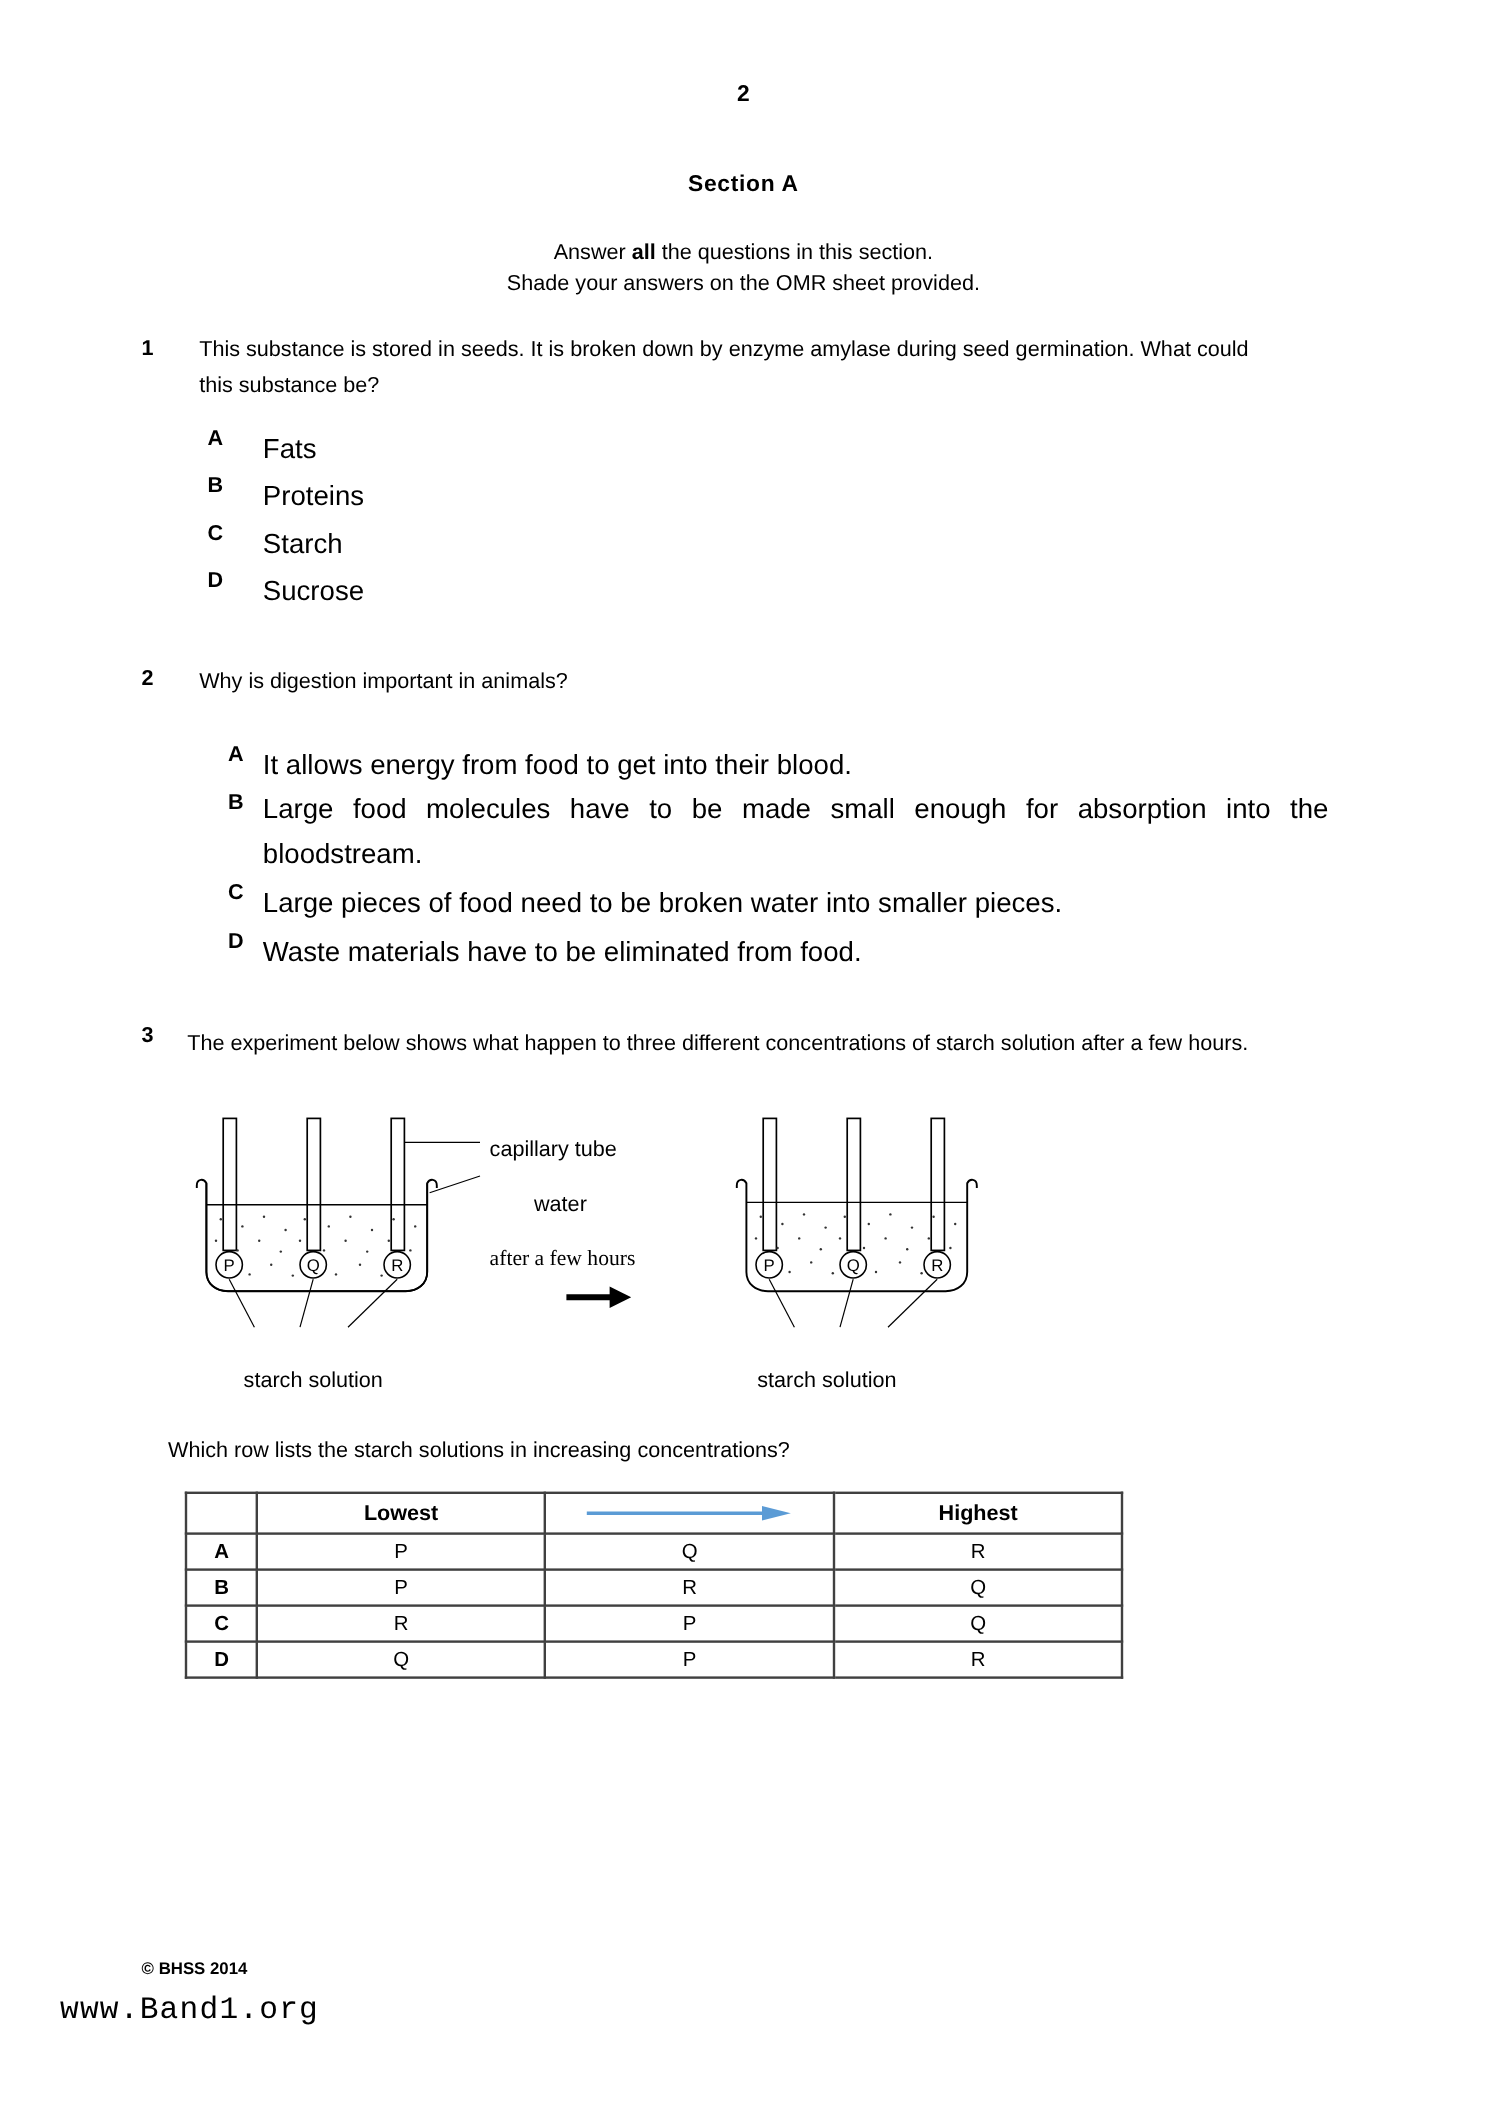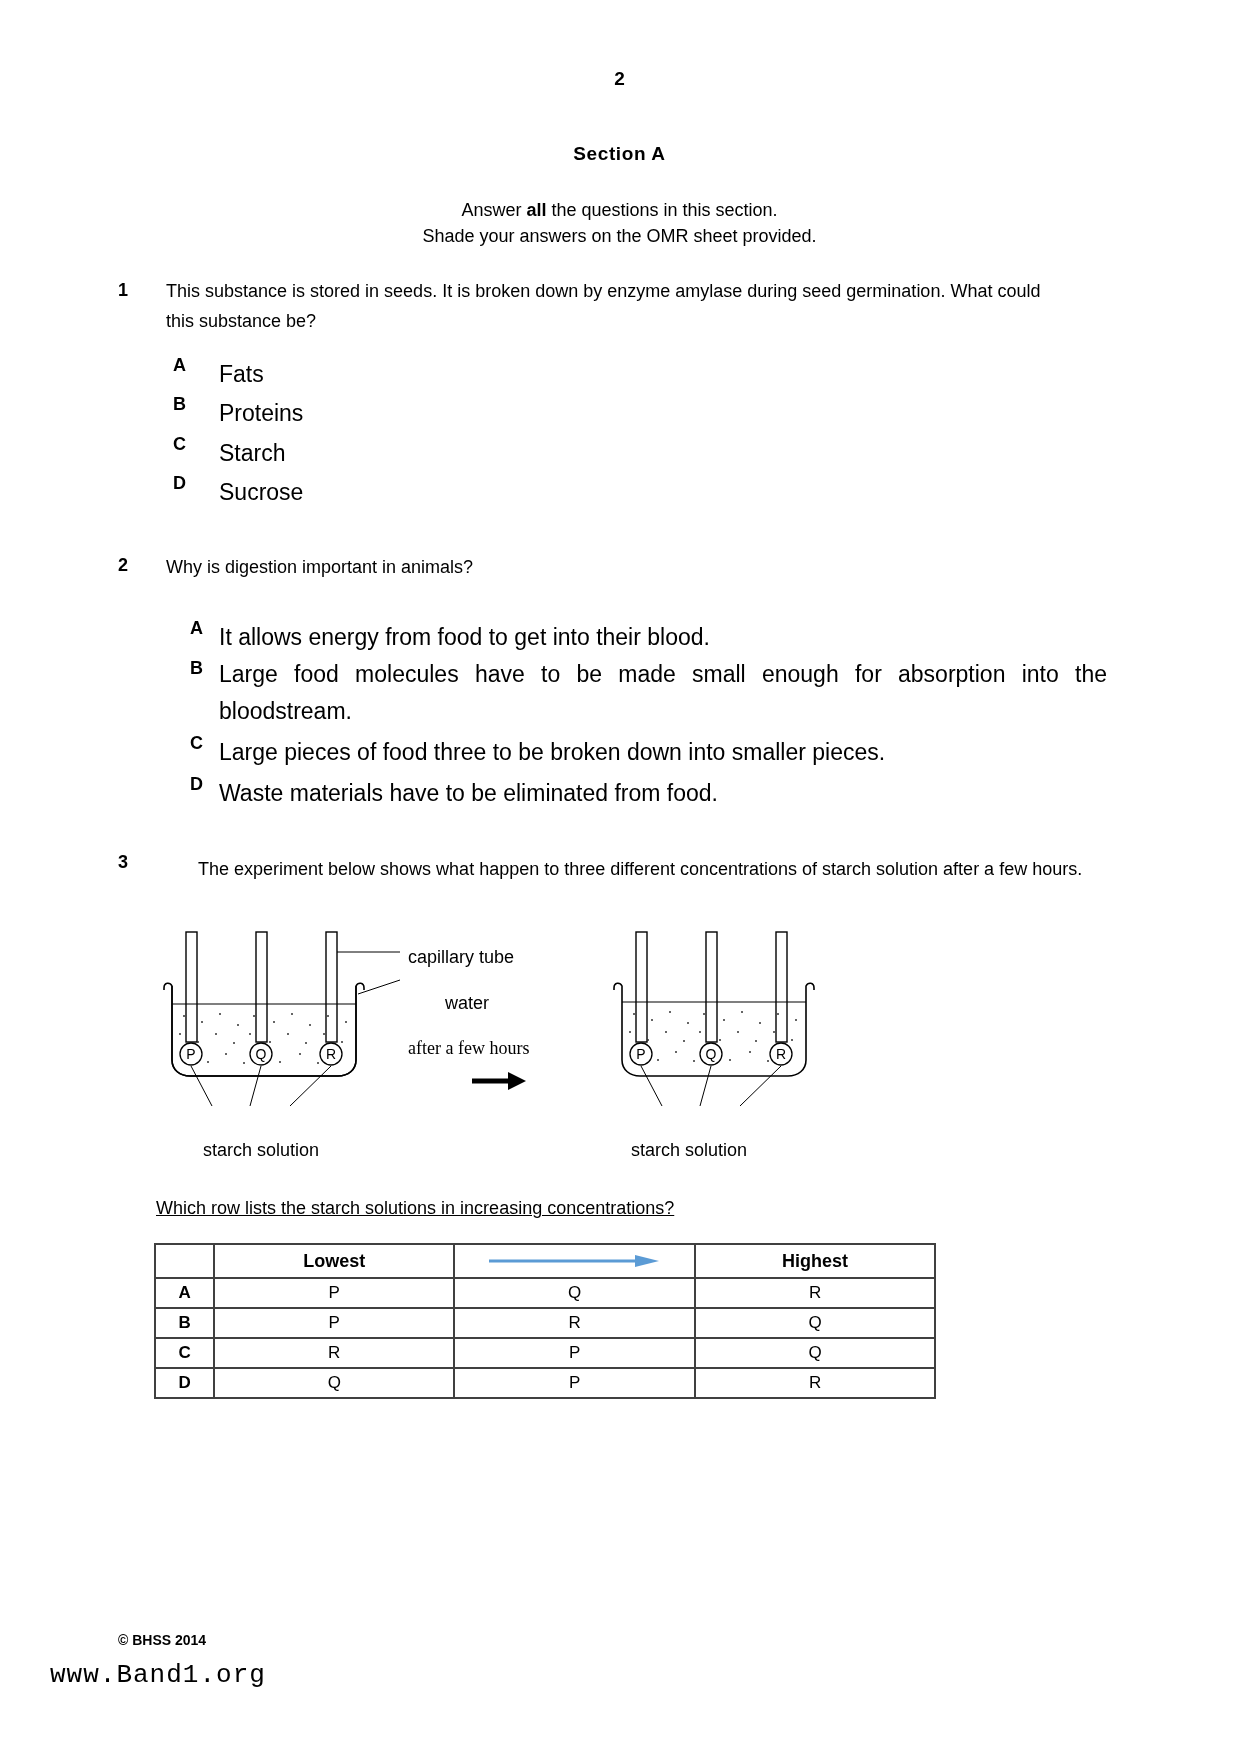--- a/index.html
+++ b/index.html
@@ -93,21 +93,21 @@
   #q2-B-l { left: 190px; top: 658px; }
   #q2-B-t { left: 219px; top: 655px; width: 888px; }
   #q2-B-t2 { left: 219px; top: 692px; }
   #q2-C-l { left: 190px; top: 733px; }
   #q2-C-t { left: 219px; top: 733px; }
   #q2-D-l { left: 190px; top: 774px; }
   #q2-D-t { left: 219px; top: 774px; }
 
   
   #q3-num { left: 118px; top: 852px; }
-  #q3-text { left: 156px; top: 849px; width: 950px; line-height: 40px; margin-left: 42px; }
+  #q3-text { left: 156px; top: 849px; width: 950px; line-height: 40px; }
 
   .fig {
     position: absolute;
     left: 150px;
     top: 930px;
     width: 700px;
     height: 190px;
   }
   .fig2 { left: 600px; }
 
@@ -115,21 +115,21 @@
     position: absolute;
     font-size: 18px;
     white-space: nowrap;
   }
   #lbl-capillary { left: 408px; top: 947px; }
   #lbl-water { left: 445px; top: 993px; }
   #lbl-after { left: 408px; top: 1038px; font-family: Liberation Serif, serif; }
   #lbl-starch1 { left: 203px; top: 1140px; }
   #lbl-starch2 { left: 631px; top: 1140px; }
 
-  #q3-subtext { left: 156px; top: 1193px; width: 900px; text-decoration: underline; }
+  #q3-subtext { left: 140px; top: 1193px; width: 900px; }
 
   .table-wrap {
     position: absolute;
     left: 154px;
     top: 1243px;
     width: 782px;
   }
   table.answers {
     border-collapse: collapse;
     width: 782px;
@@ -204,21 +204,21 @@
 
   <div id="q2">
     <div class="q-num" id="q2-num">2</div>
     <div class="q-text" id="q2-text">Why is digestion important in animals?</div>
     <div class="opt-letter" id="q2-A-l">A</div>
     <div class="opt-text" id="q2-A-t">It allows energy from food to get into their blood.</div>
     <div class="opt-letter" id="q2-B-l">B</div>
     <div class="opt-text justify" id="q2-B-t">Large food molecules have to be made small enough for absorption into the</div>
     <div class="opt-text" id="q2-B-t2">bloodstream.</div>
     <div class="opt-letter" id="q2-C-l">C</div>
-    <div class="opt-text" id="q2-C-t">Large pieces of food three to be broken down into smaller pieces.</div>
+    <div class="opt-text" id="q2-C-t">Large pieces of food need to be broken water into smaller pieces.</div>
     <div class="opt-letter" id="q2-D-l">D</div>
     <div class="opt-text" id="q2-D-t">Waste materials have to be eliminated from food.</div>
   </div>
 
   <div id="q3">
     <div class="q-num" id="q3-num">3</div>
     <div class="q-text" id="q3-text">The experiment below shows what happen to three different concentrations of starch solution after a few hours.</div>
 
     <div class="fig">
       <svg width="330" height="190" viewBox="0 0 330 190">

